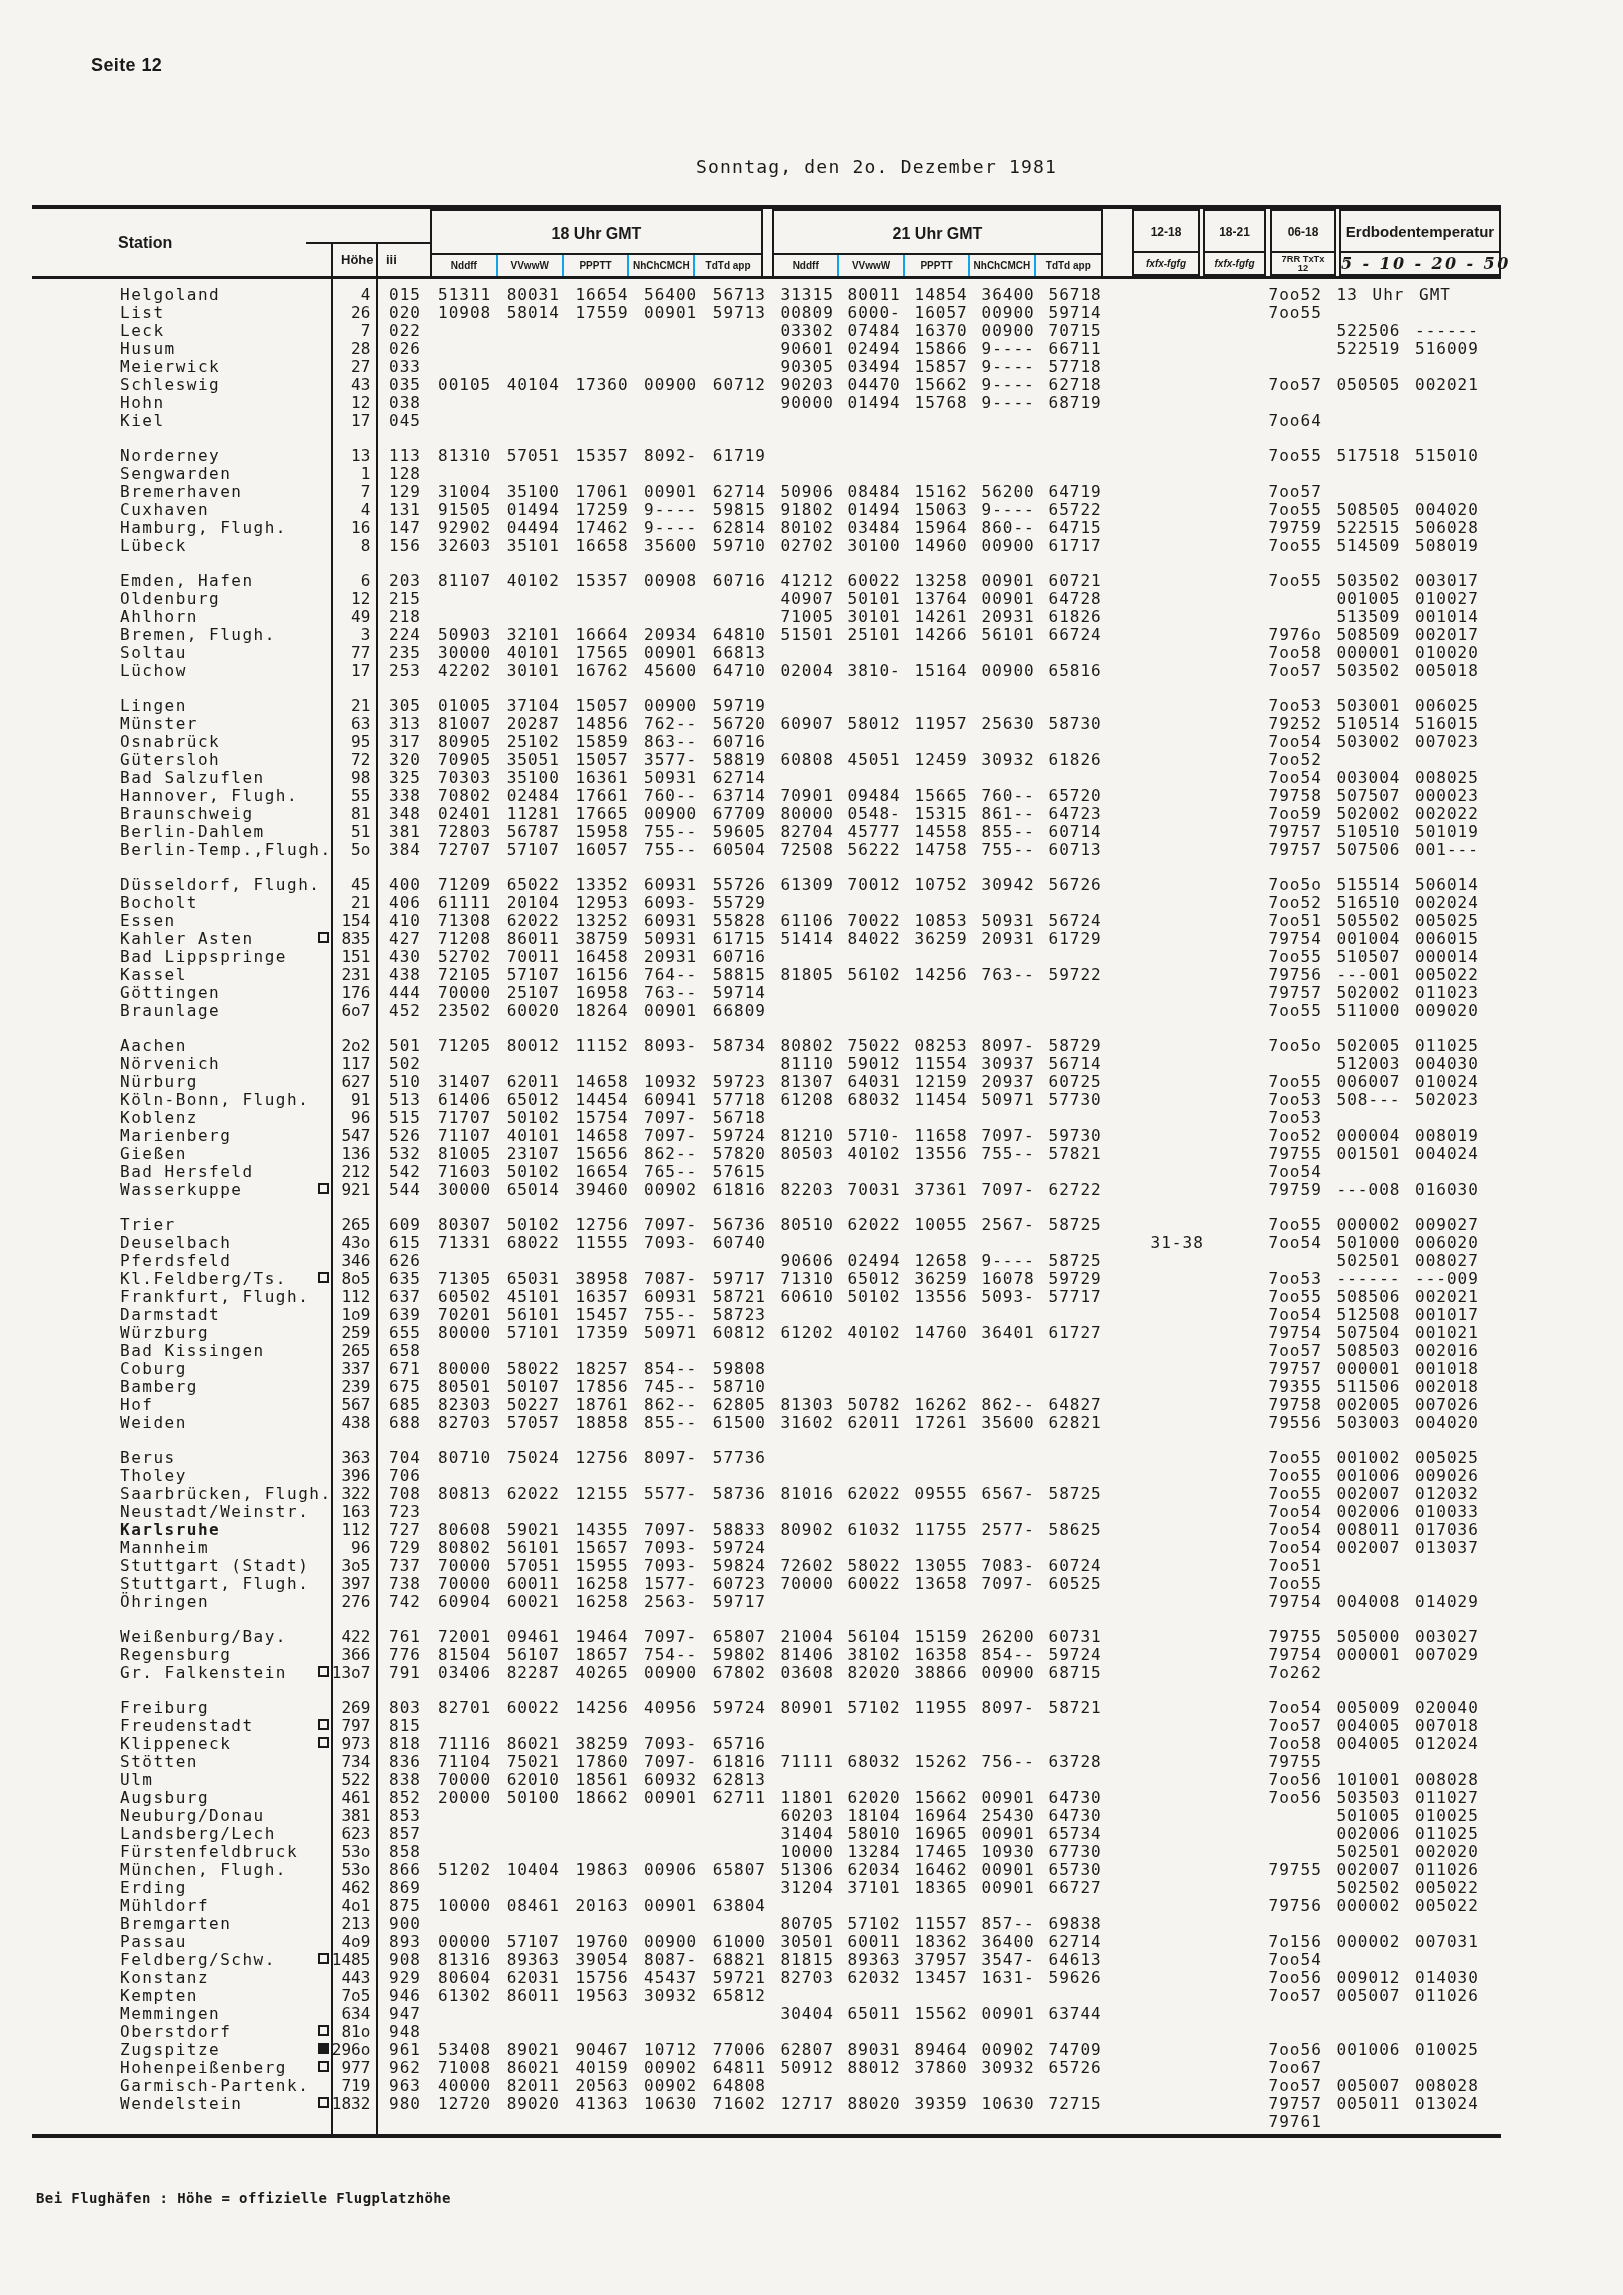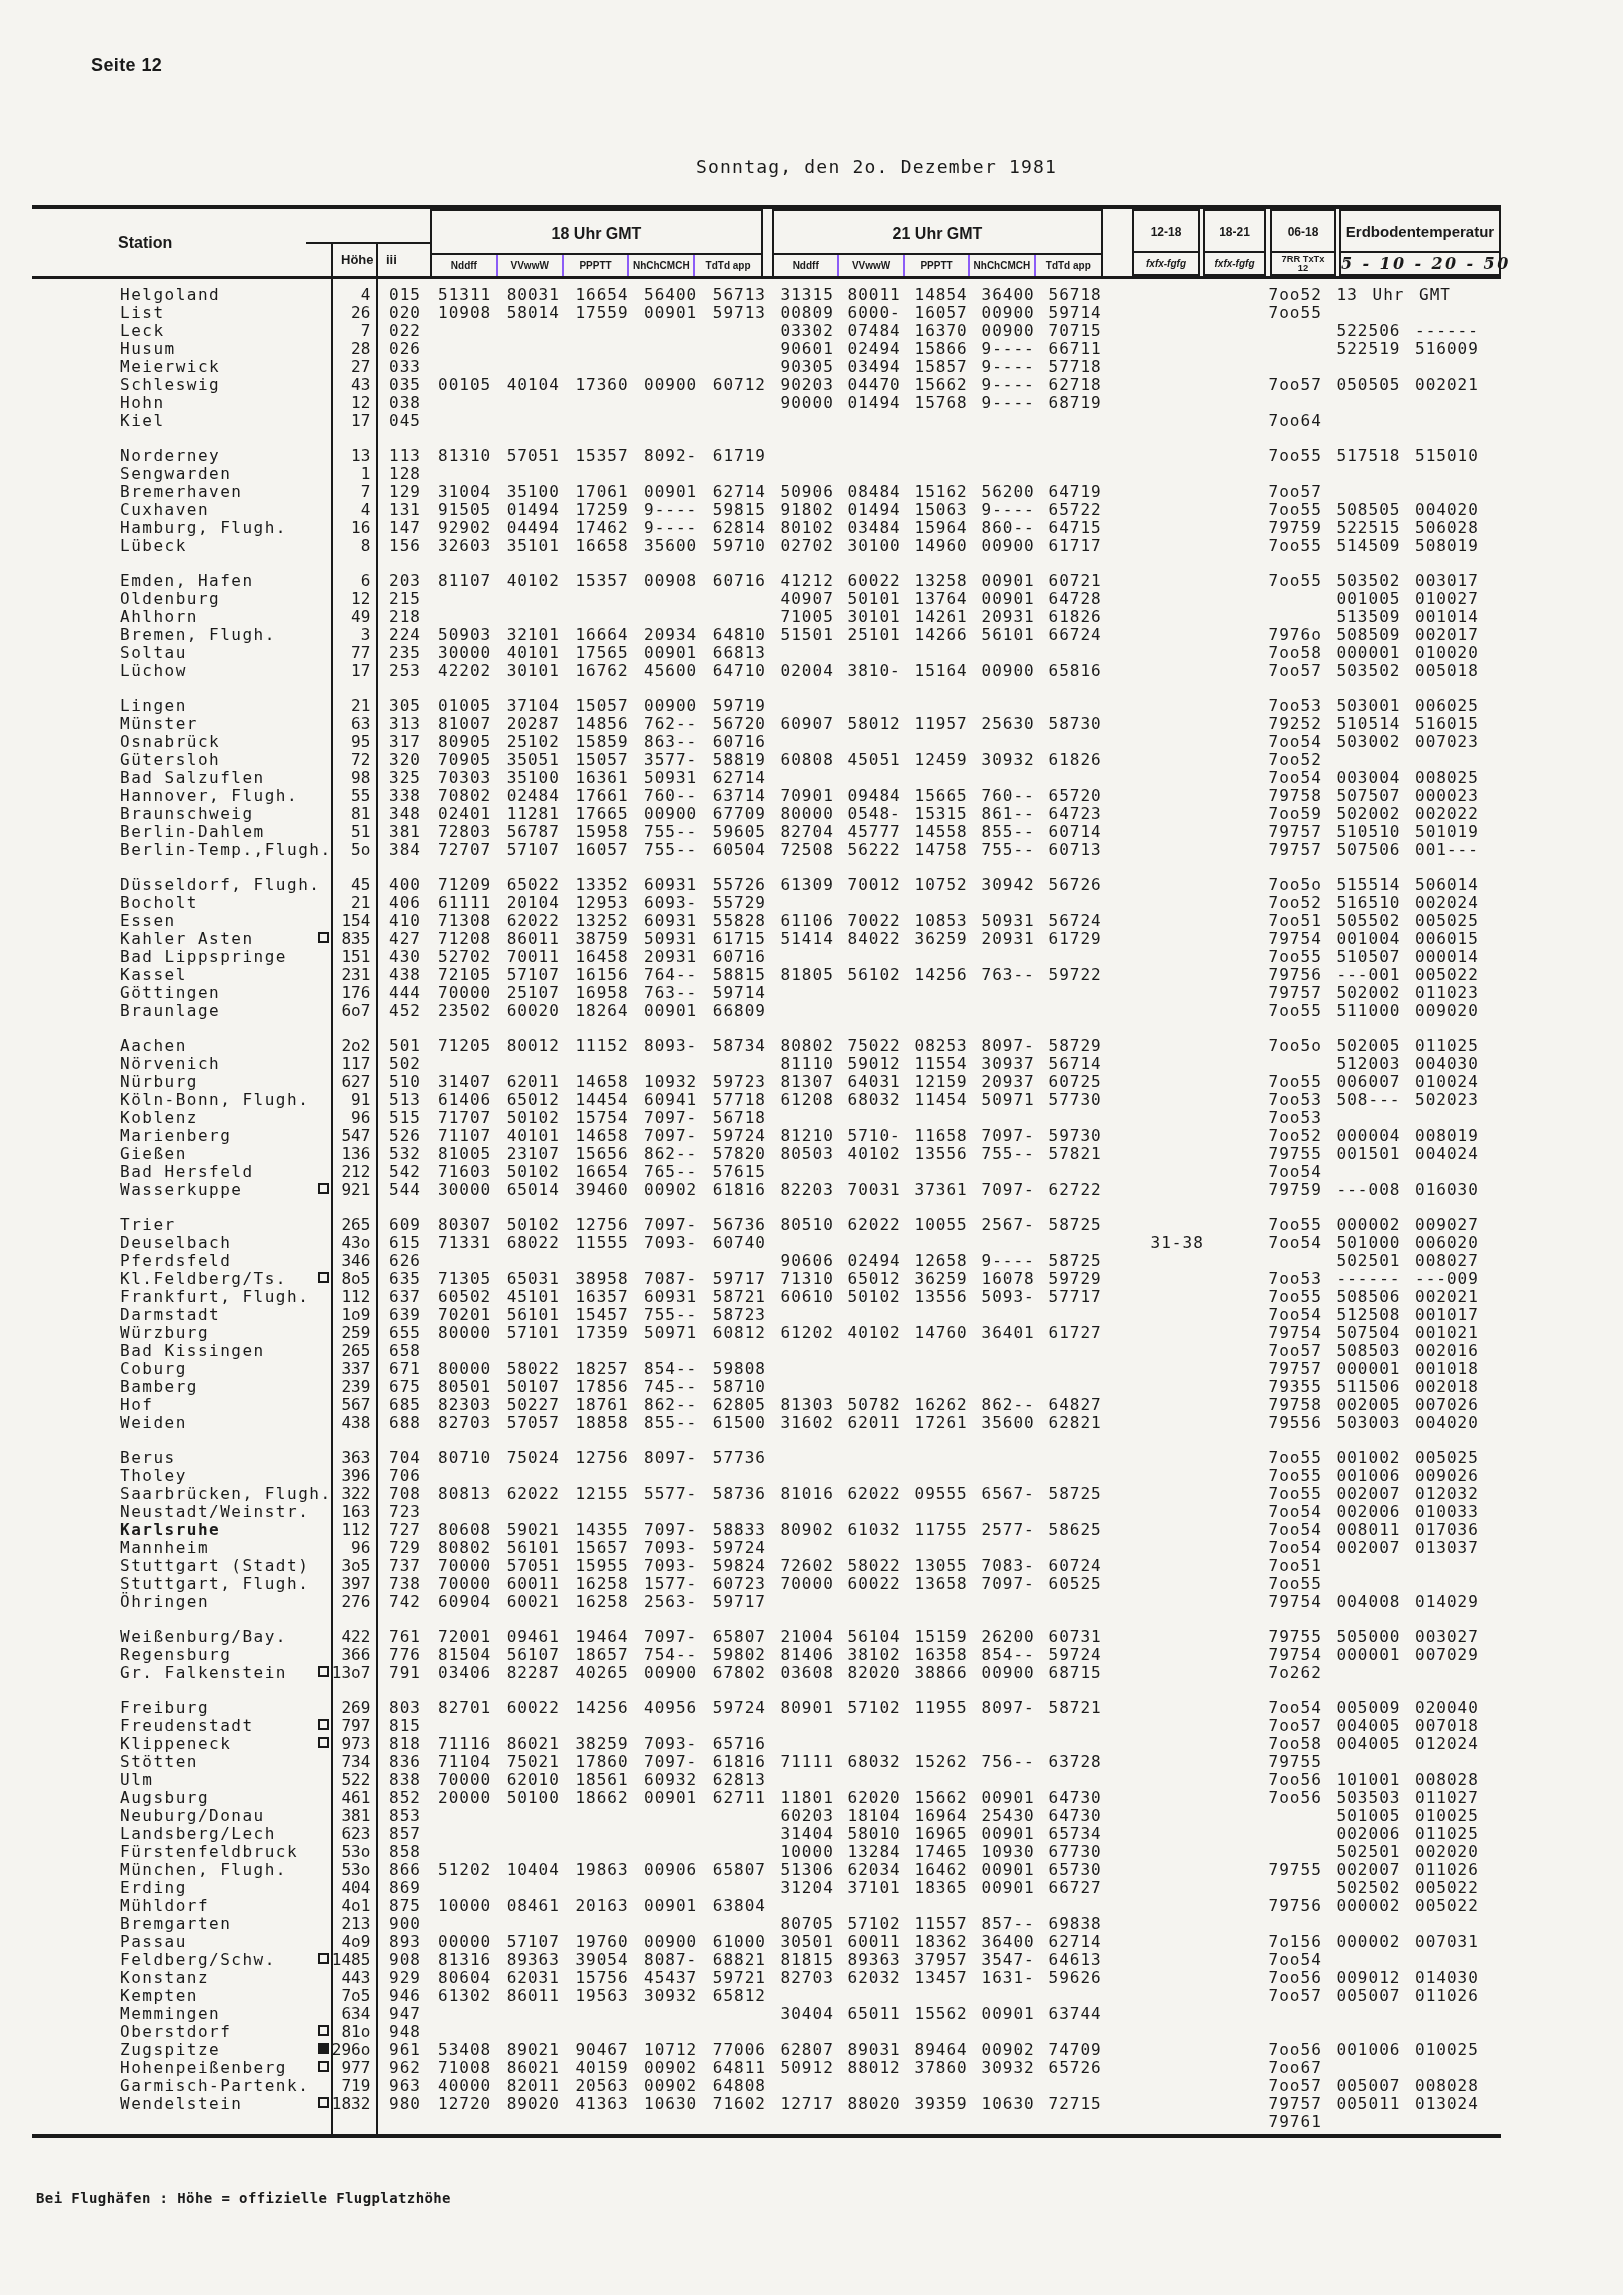--- a/index.html
+++ b/index.html
@@ -29,21 +29,21 @@
   .rule.hdr-bottom{position:absolute;top:71px;left:0;width:100%;height:3.2px;}
   .station-lbl{position:absolute;left:86px;top:29px;font-family:"Liberation Sans",sans-serif;font-weight:bold;font-size:16px;}
   .mid-line{position:absolute;left:274px;top:37px;width:124px;height:1.6px;background:#1a1a1a;}
   .hoehe-lbl{position:absolute;left:297px;top:47px;font-family:"Liberation Sans",sans-serif;font-weight:bold;font-size:13px;margin-left:12px;}
   .iii-lbl{position:absolute;left:354px;top:47px;font-family:"Liberation Sans",sans-serif;font-weight:bold;font-size:13px;}
   .gbox{position:absolute;top:4px;height:67px;border:2px solid #1a1a1a;border-bottom:none;box-sizing:border-box;background:transparent;}
   .gbox.g18{left:398px;width:333px;}
   .gbox.g21{left:740px;width:331px;}
   .glabel{height:42px;line-height:45px;text-align:center;font-family:"Liberation Sans",sans-serif;font-weight:bold;font-size:16px;border-bottom:2px solid #1a1a1a;}
   .gcells{display:grid;grid-template-columns:repeat(5,1fr);height:21px;}
-  .gcell{border-right:2px solid #8b5cf6;text-align:center;font-family:"Liberation Sans",sans-serif;font-weight:bold;font-size:10px;line-height:21px;white-space:nowrap;overflow:hidden;}
+  .gcell{border-right:2px solid #0ea5e9;text-align:center;font-family:"Liberation Sans",sans-serif;font-weight:bold;font-size:10px;line-height:21px;white-space:nowrap;overflow:hidden;}
   .gcell:last-child{border-right:none;}
   .sbox{position:absolute;top:4px;height:67px;border:2px solid #1a1a1a;box-sizing:border-box;}
   .sbox.b1218{left:1100px;width:68px;}
   .sbox.b1821{left:1171px;width:63px;}
   .sbox.b0618{left:1238px;width:66px;}
   .sbox.berd {left:1307px;width:162px;}
   .slabel{height:40px;line-height:42px;text-align:center;font-family:"Liberation Sans",sans-serif;font-weight:bold;font-size:12px;border-bottom:2px solid #1a1a1a;white-space:nowrap;}
   .ssub{height:23px;text-align:center;font-style:italic;font-size:10px;line-height:22px;font-family:"Liberation Sans",sans-serif;font-weight:bold;white-space:nowrap;}
   .b0618 .ssub{font-style:normal;font-size:9.3px;line-height:9.7px;padding-top:1.6px;}
   .berd .slabel{font-size:15px;}
@@ -1104,21 +1104,21 @@
           <div class="c-a">51202 10404 19863 00906 65807</div>
           <div></div>
           <div class="c-b">51306 62034 16462 00901 65730</div>
           <div class="c-x"></div>
           <div class="c-y"></div>
           <div class="c-c">79755</div>
           <div class="c-e">002007 011026</div>
         </div>
         <div class="row">
           <div class="c-st"><div style="display: inline;">Erding</div></div>
-          <div class="c-h">404</div>
+          <div class="c-h">462</div>
           <div class="c-i">869</div>
           <div class="c-a"></div>
           <div></div>
           <div class="c-b">31204 37101 18365 00901 66727</div>
           <div class="c-x"></div>
           <div class="c-y"></div>
           <div class="c-c"></div>
           <div class="c-e">502502 005022</div>
         </div>
         <div class="row">

